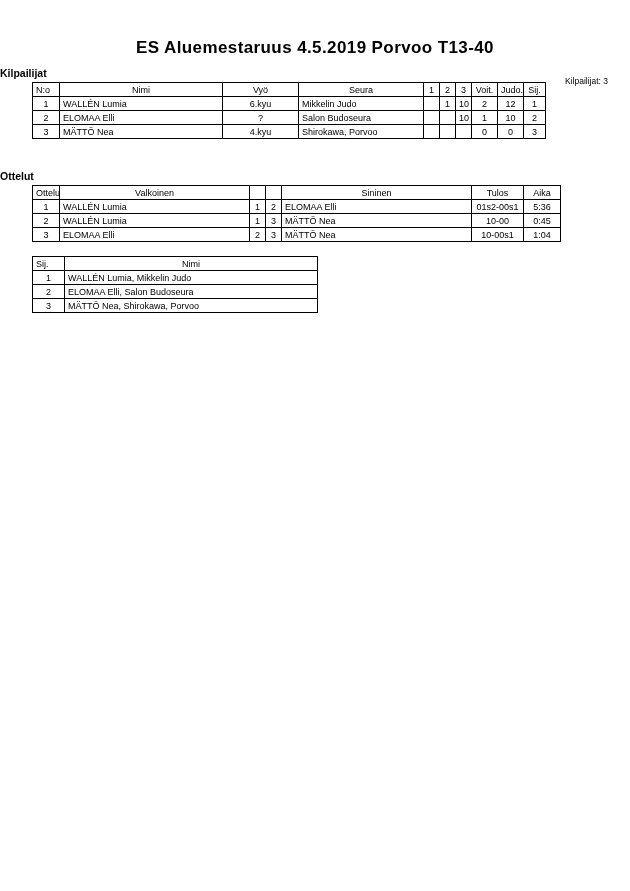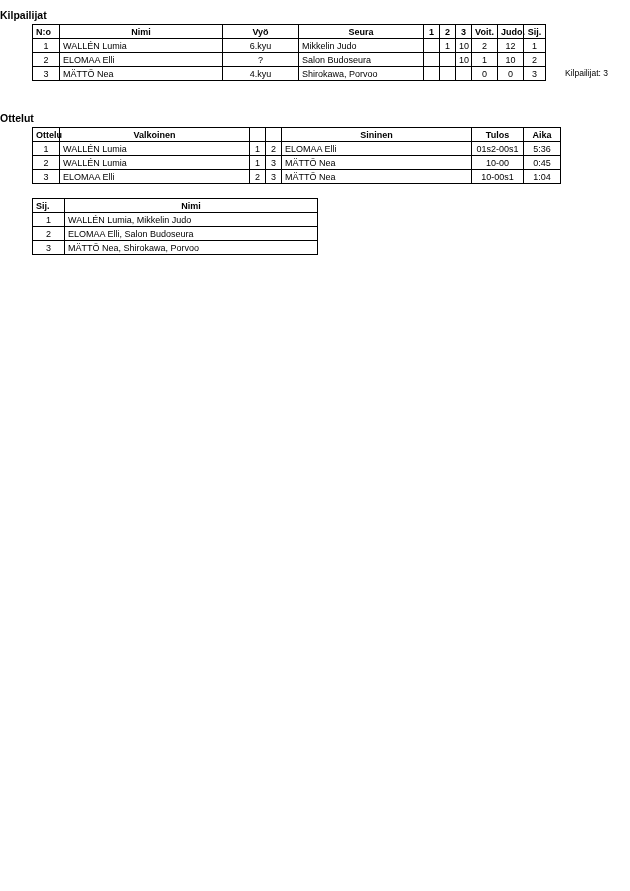--- a/index.html
+++ b/index.html
@@ -28,42 +28,42 @@
   }
   .section-title {
     font-size: 10.5px;
     font-weight: bold;
     margin: 9px 0 3px 0;
     color: #000;
   }
   .count-line {
     position: absolute;
     right: 22px;
-    top: 68px;
+    top: 76px;
     font-size: 8.5px;
     color: #000;
   }
   table {
     border-collapse: collapse;
     font-size: 9px;
     color: #000;
     background: #fff;
   }
   table.bordered, table.bordered th, table.bordered td {
     border: 1px solid #000;
   }
   th, td {
     padding: 1px 3px;
     font-weight: normal;
     white-space: nowrap;
     height: 14px;
     box-sizing: border-box;
   }
   th {
-    font-weight: bold;
+    font-weight: normal;
     text-align: center;
     font-size: 9px;
   }
   .c { text-align: center; }
   .l { text-align: left; }
 
   
   .wrap-competitors {
     margin: 0 0 0 32px;
     width: 497px;
@@ -102,20 +102,21 @@
   .t-results col.nimi { width: 253px; }
 
   .spacer-22 { height: 22px; }
   .spacer-14 { height: 14px; }
 </style>
 </head>
 <body>
 
 <div class="page">
 
+  <div class="doc-title">ES Aluemestaruus  4.5.2019  Porvoo   T13-40</div>
 
   <div class="section-title">Kilpailijat</div>
 
   <div class="count-line">Kilpailijat: 3</div>
 
   <div class="wrap-competitors">
     <table class="t-competitors bordered">
       <colgroup>
         <col class="nro">
           <col class="nimi">

